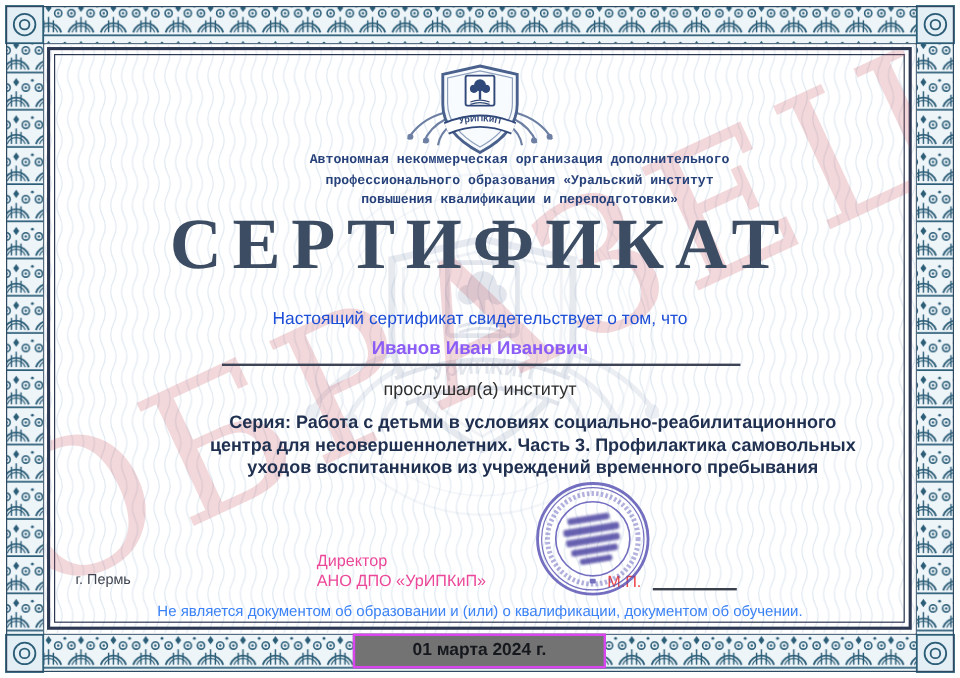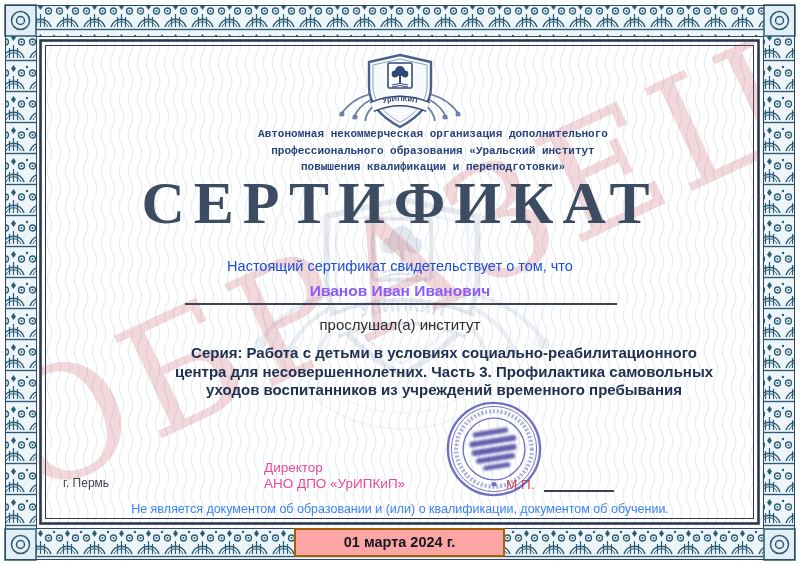--- a/index.html
+++ b/index.html
@@ -48,21 +48,21 @@
     position:absolute;left:264px;top:460px;font-size:13.5px;line-height:16px;
     color:#ec4899;text-align:left;white-space:pre-line;z-index:2;
   }
   .seal-mark{position:absolute;left:506px;top:477px;font-size:13.5px;color:#ef4444;z-index:2;}
   .sig-line{position:absolute;left:544px;top:490px;width:70px;border-top:2px solid #3a3f4c;z-index:2;}
   .disclaimer{top:502px;font-size:12.5px;color:#3b82f6;}
   .stamp{position:absolute;left:445px;top:400px;z-index:3;}
   .logo{position:absolute;left:322px;top:52px;z-index:2;}
   .date-box{
     position:absolute;left:294px;top:528px;width:211px;height:29px;
-    box-sizing:border-box;border:2px solid #a16207;background:#fca5a5;z-index:4;
+    box-sizing:border-box;border:2px solid #d946ef;background:#737373;z-index:4;
     font-size:14.5px;font-weight:bold;color:#15181d;text-align:center;line-height:25px;
   }
 </style>
 </head>
 <body>
 
 <div class="cert">
 
   <svg class="abs" style="left:0;top:0;z-index:0" width="800" height="565" aria-hidden="true">
     <defs>

